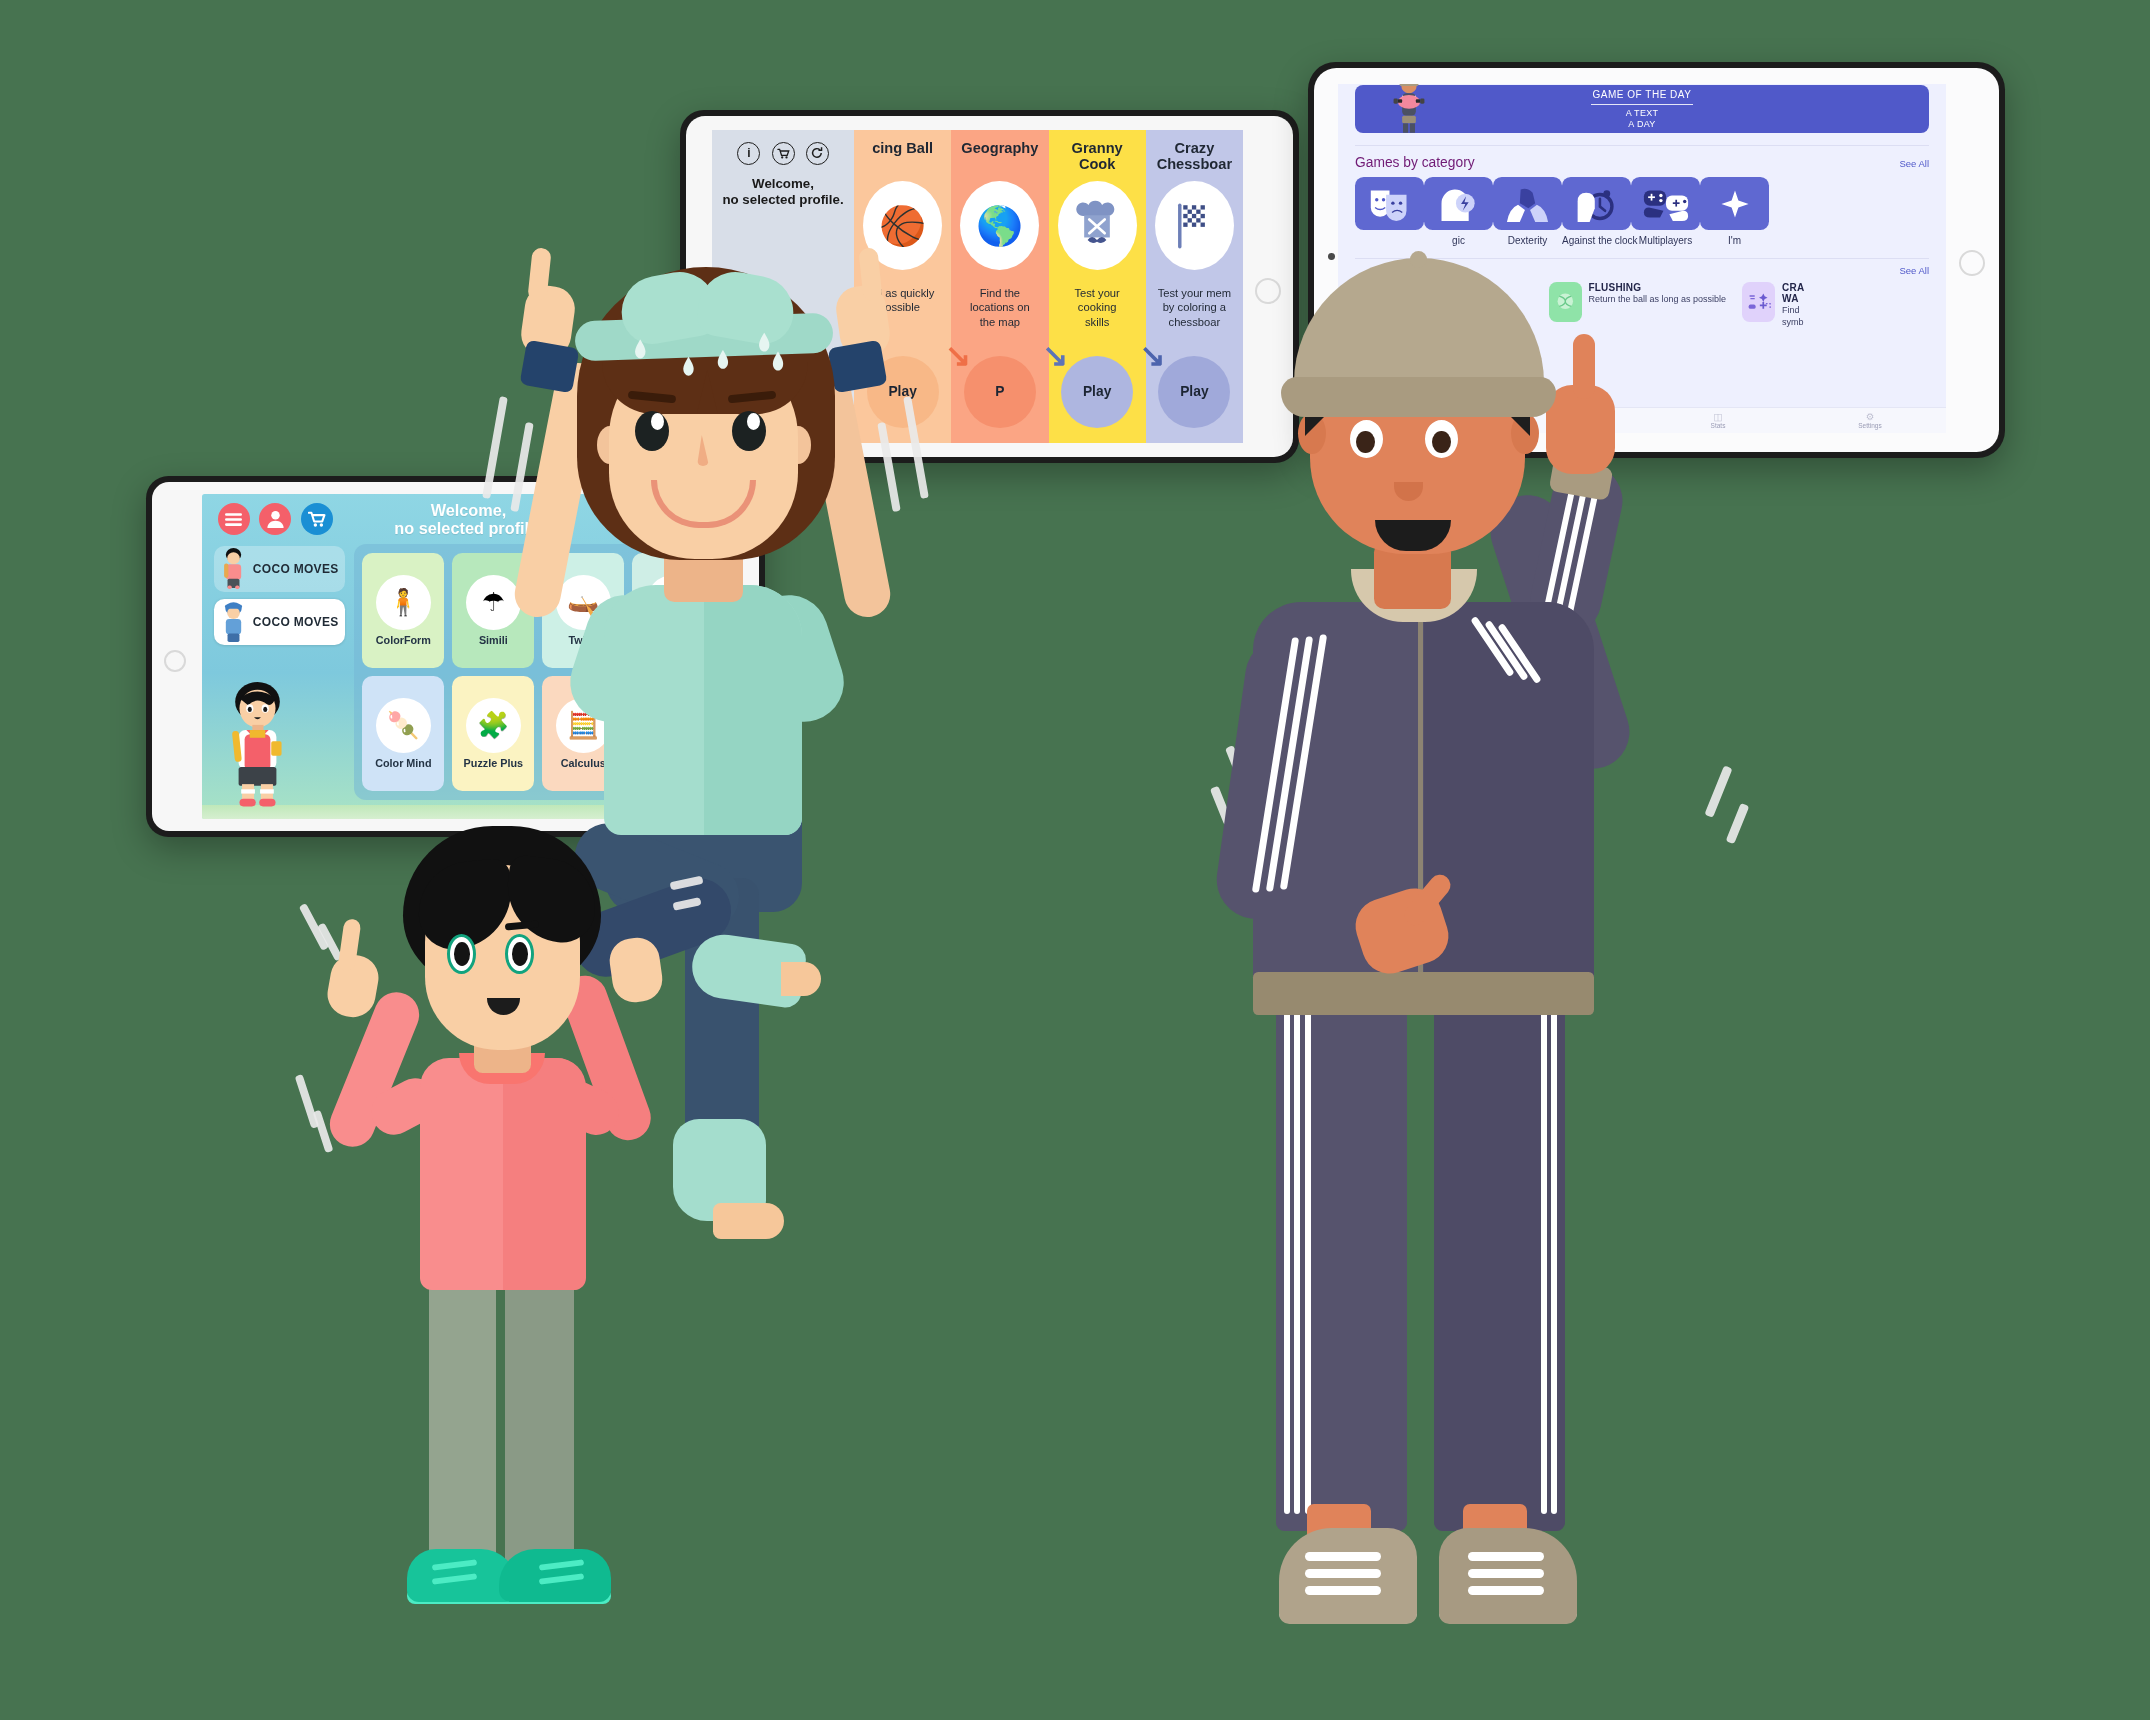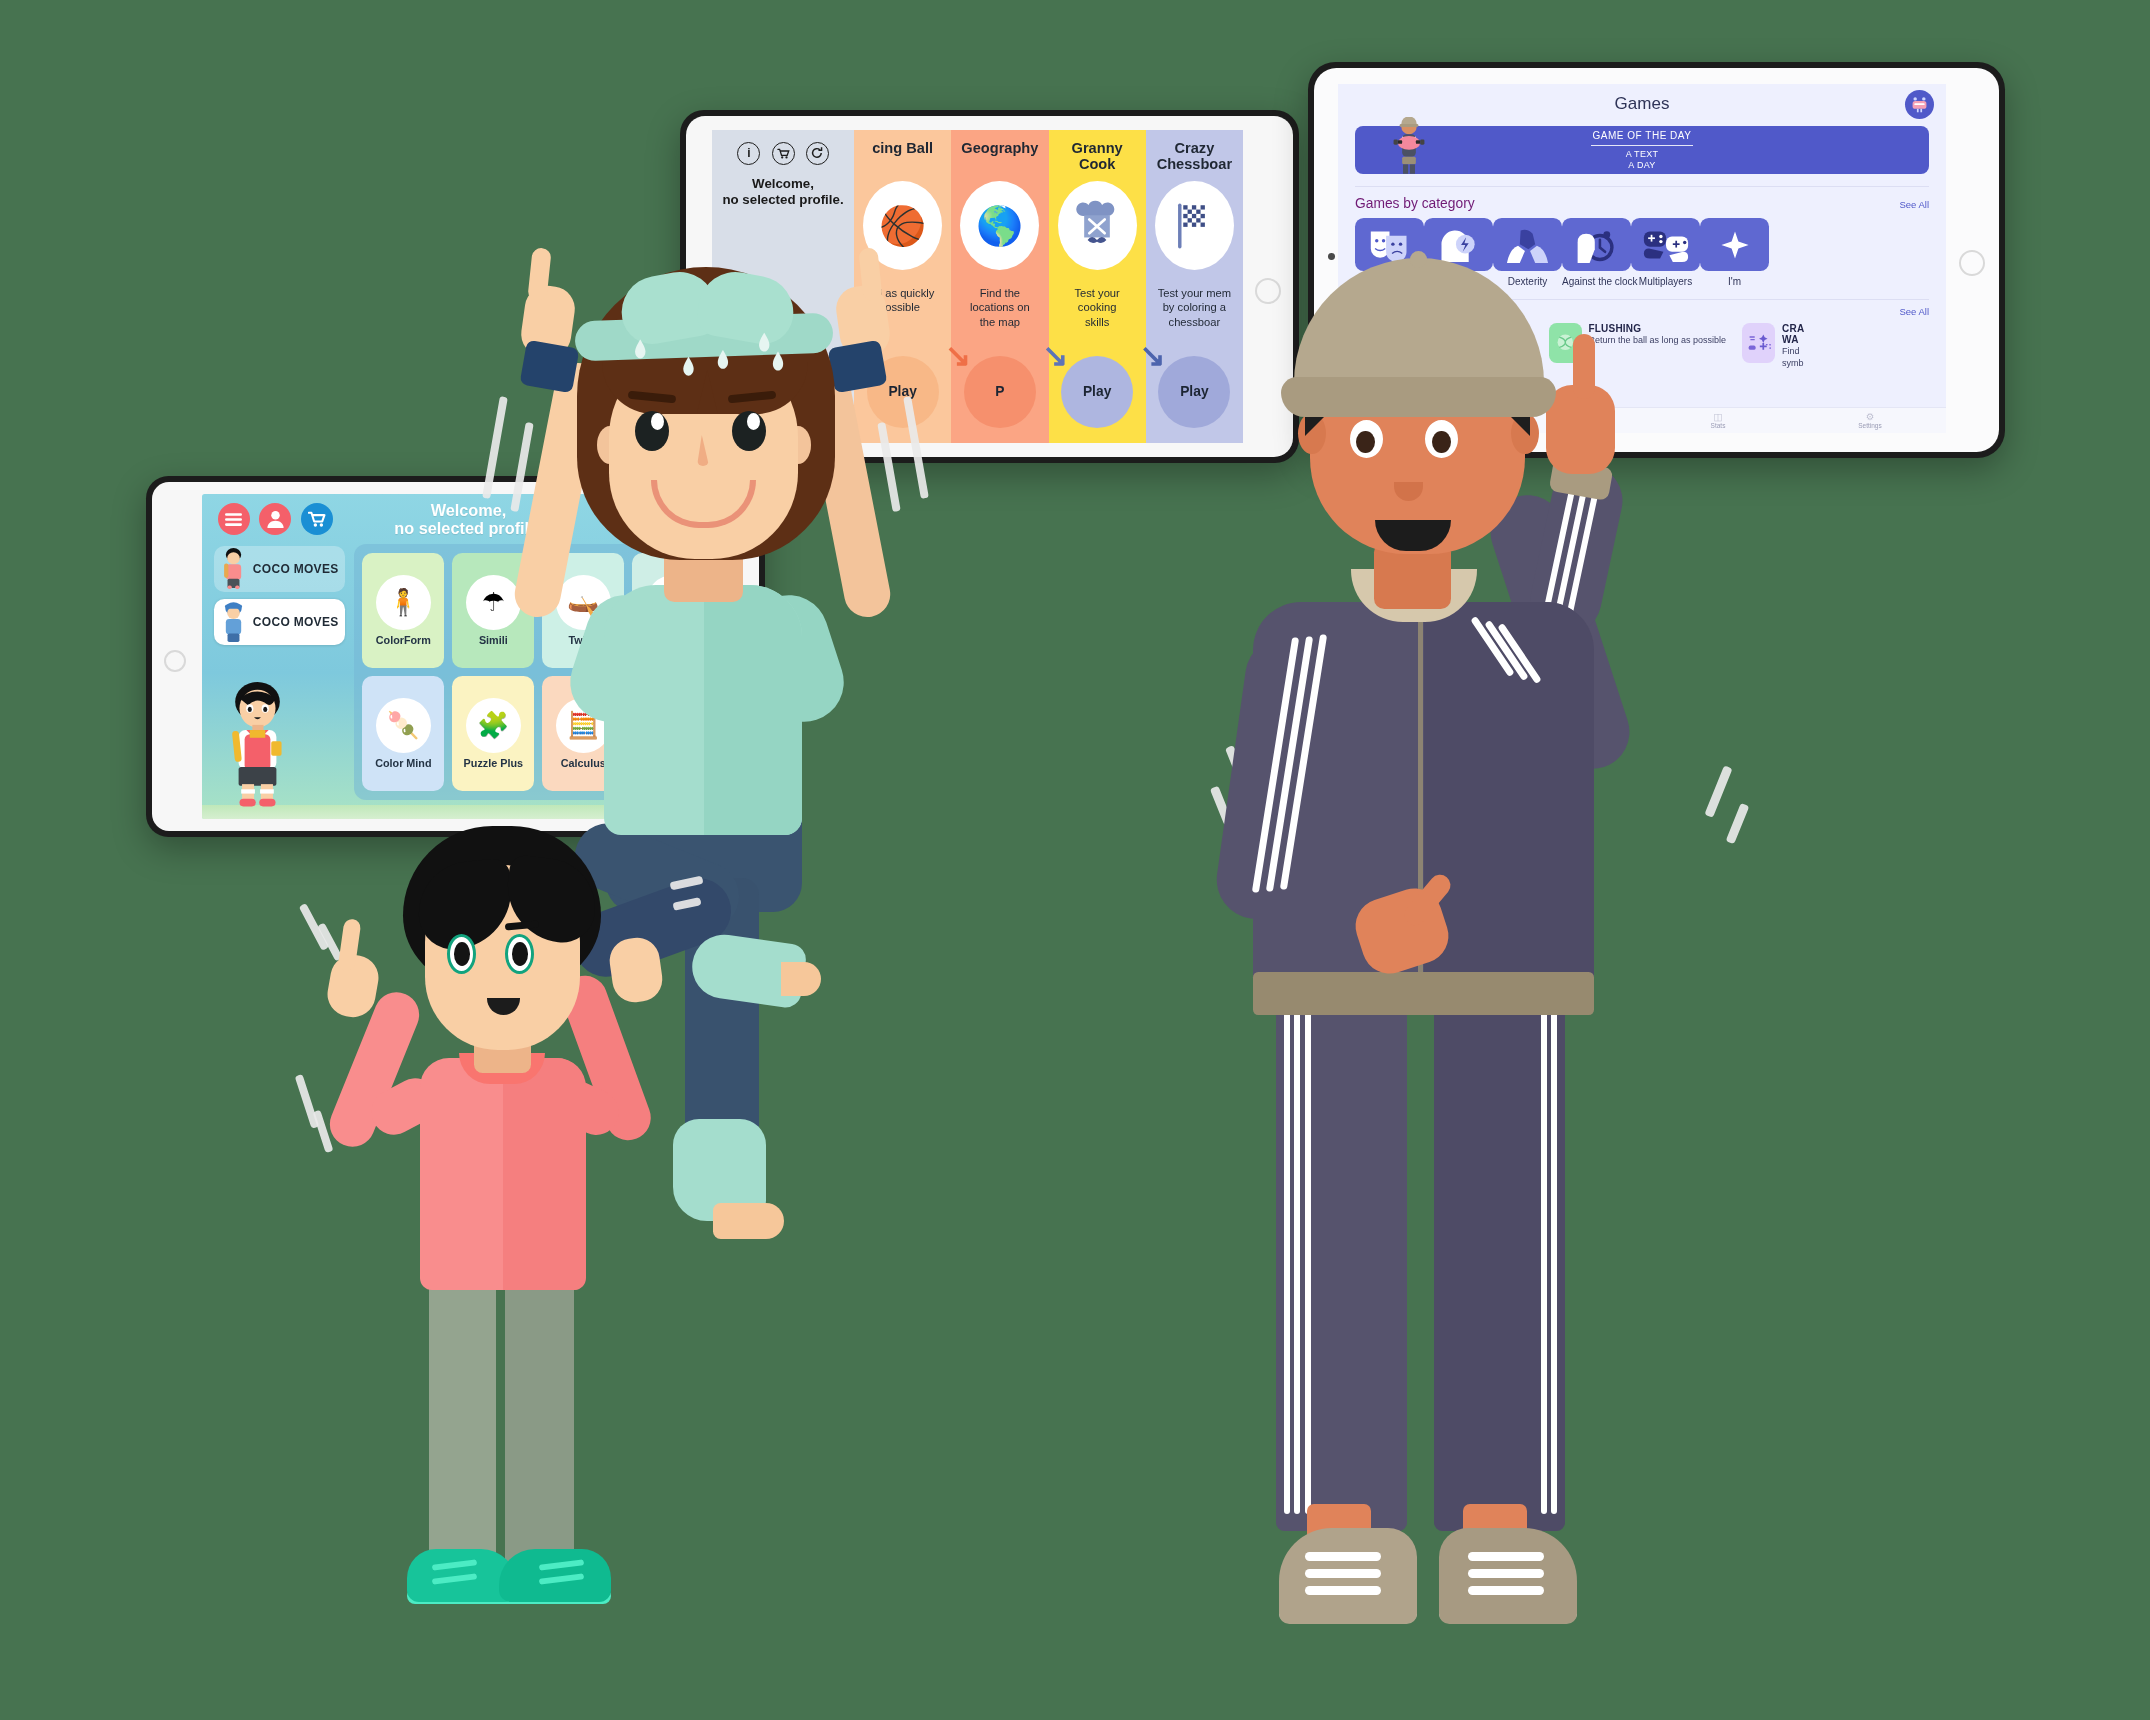--- a/index.html
+++ b/index.html
@@ -509,33 +509,20 @@
       <div class="home-btn"></div>
       <div class="cam-dot"></div>
     </div>
   </div>
 
   <div class="tablet" id="tabletC">
     <div class="bezel">
       <div class="screen">
         <div class="c-screen">
 
-          <div class="c-head">
-            <div class="t">Games</div>
-            <div class="c-avatar">
-              <svg width="19" height="19" viewBox="0 0 22 22">
-                  <rect x="3" y="7" width="16" height="9" rx="3" fill="#f4a0b5"></rect>
-                  <rect x="5" y="9.5" width="12" height="2.2" rx="1.1" fill="#fff"></rect>
-                  <circle cx="6" cy="4.5" r="2" fill="#cfd6ff"></circle>
-                  <circle cx="16" cy="4.5" r="2" fill="#cfd6ff"></circle>
-                  <rect x="8" y="16" width="2" height="4" fill="#cfd6ff"></rect>
-                  <rect x="12" y="16" width="2" height="4" fill="#cfd6ff"></rect>
-                </svg>
-            </div>
-          </div>
 
           <div class="c-banner">
             <svg class="mascot" viewBox="0 0 42 66">
               <ellipse cx="21" cy="11" rx="9" ry="9" fill="#d98f63"></ellipse>
               <path d="M12 8a9 9 0 0 1 18 0z" fill="#b5a88e"></path>
               <rect x="10" y="8" width="22" height="3.4" rx="1.7" fill="#a99b80"></rect>
               <rect x="13" y="20" width="16" height="26" rx="5" fill="#4b5163"></rect>
               <path d="M13 23l8 4 8-4" fill="none" stroke="#fff" stroke-width="1.4"></path>
               <rect x="13" y="46" width="16" height="9" rx="2" fill="#9b8f76"></rect>
               <rect x="14" y="55" width="6" height="11" fill="#4b5163"></rect>

